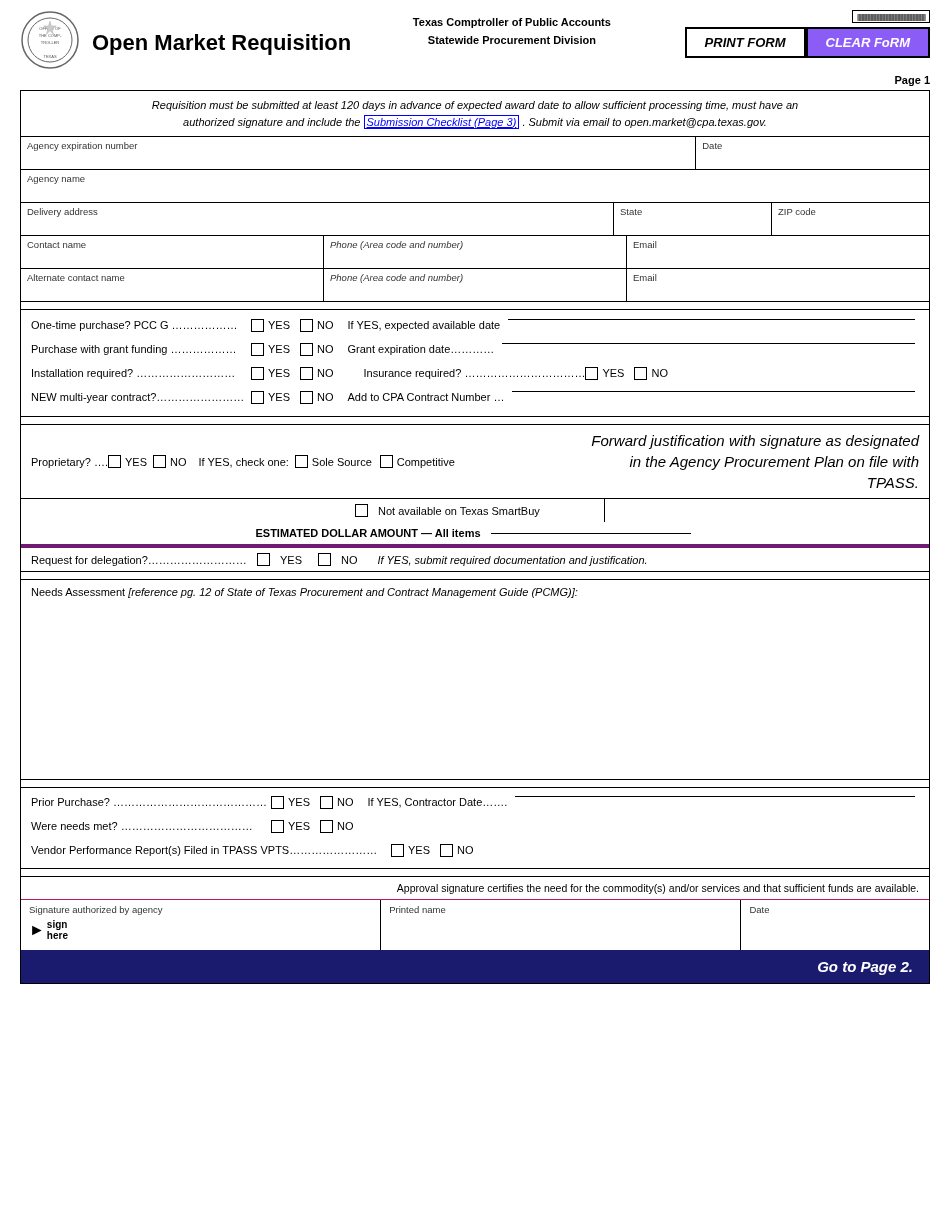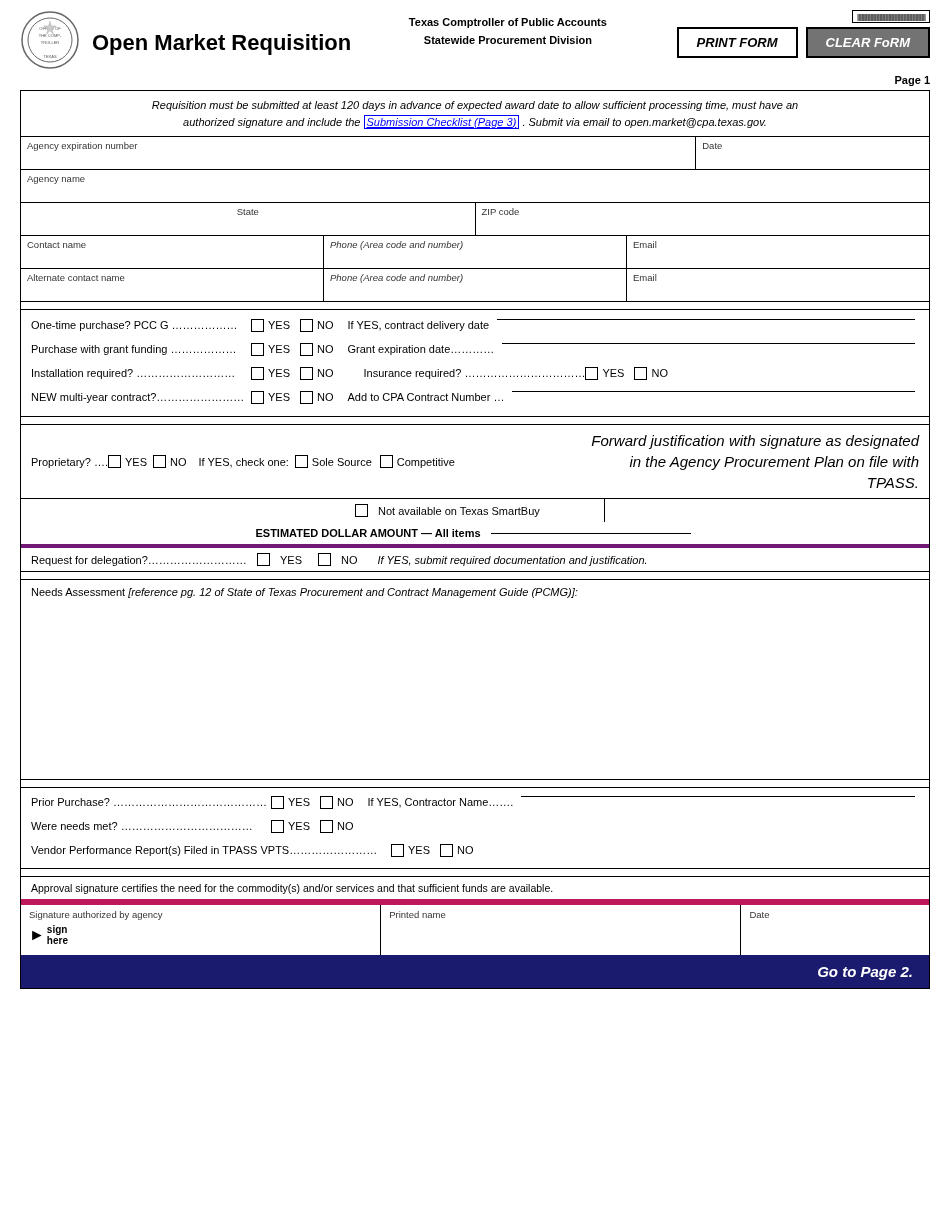--- a/index.html
+++ b/index.html
@@ -54,34 +54,34 @@
       font-size: 7px;
       letter-spacing: -1px;
       color: #000;
       border: 1px solid #000;
       padding: 2px 4px;
       line-height: 1;
       white-space: nowrap;
     }
     .btn-group {
       display: flex;
-      gap: 8px;
+      gap: 0;
       margin-left: 12px;
     }
     .btn-print {
       background: #fff;
       border: 2px solid #000;
       padding: 6px 18px;
       font-size: 13px;
       font-weight: bold;
       cursor: pointer;
       font-style: italic;
     }
     .btn-clear {
-      background: #737373;
+      background: #8b5cf6;
       color: #fff;
       border: 2px solid #000;
       padding: 6px 18px;
       font-size: 13px;
       font-weight: bold;
       cursor: pointer;
       font-style: italic;
     }
     .page-num {
       font-size: 11px;
@@ -218,23 +218,23 @@
       font-size: 11px;
       margin-bottom: 4px;
     }
     
     .bottom-cb-section {
       border-bottom: 1px solid #000;
       padding: 4px 10px;
     }
     
     .approval-notice {
-      border-bottom: 6px solid #be185d;
+      border-bottom: 1px solid #be185d;
       padding: 5px 10px;
-      text-align: left;
+      text-align: right;
       font-size: 10.5px;
     }
     .signature-row {
       display: flex;
     }
     .sig-cell {
       border-right: 1px solid #000;
       padding: 4px 8px;
       flex: 1;
       min-height: 50px;
@@ -334,21 +334,25 @@
     </div>
 
     <div class="field-row">
       <div class="field-cell">
         <div class="field-label">Agency name</div>
         <input type="text" style="border: none; outline: none; width: 100%; font-size: 11px;">
       </div>
     </div>
 
     <div class="field-row">
-      <div class="field-cell" style="flex:1;align-items:center;">
+      <div class="field-cell" style="flex:4;">
+        <div class="field-label">Delivery address</div>
+        <input type="text" style="border: none; outline: none; width: 100%; font-size: 11px;">
+      </div>
+      <div class="field-cell" style="flex:1;">
         <div class="field-label">State</div>
         <input type="text" style="border: none; outline: none; width: 100%; font-size: 11px;">
       </div>
       <div class="field-cell" style="flex:1;">
         <div class="field-label">ZIP code</div>
         <input type="text" style="border: none; outline: none; width: 100%; font-size: 11px;">
       </div>
     </div>
 
     <div class="field-row">
@@ -384,21 +388,21 @@
     <div class="spacer-section" style="border-bottom:1px solid #000;"></div>
 
     <div class="checkbox-section">
 
       <div class="checkbox-row">
         <span style="min-width:220px;">One-time purchase?  PCC G ………………</span>
         <span class="cb-box"></span>
         <span style="margin-right:10px;">YES</span>
         <span class="cb-box"></span>
         <span style="margin-right:14px;">NO</span>
-        <span style="margin-right:4px;">If YES, contract delivery date</span>
+        <span style="margin-right:4px;">If YES, expected available date</span>
         <div class="dotted-line" style="min-width:200px;"></div>
       </div>
 
       <div class="checkbox-row">
         <span style="min-width:220px;">Purchase with grant funding  ………………</span>
         <span class="cb-box"></span>
         <span style="margin-right:10px;">YES</span>
         <span class="cb-box"></span>
         <span style="margin-right:14px;">NO</span>
         <span style="margin-right:4px;">Grant expiration date…………</span>
@@ -478,21 +482,21 @@
     <div class="spacer-section" style="border-bottom:1px solid #000;"></div>
 
     <div class="bottom-cb-section">
 
       <div class="checkbox-row">
         <span style="min-width:240px;">Prior Purchase? ……………………………………</span>
         <span class="cb-box"></span>
         <span style="margin-right:10px;">YES</span>
         <span class="cb-box"></span>
         <span style="margin-right:14px;">NO</span>
-        <span style="margin-right:4px;">If YES, Contractor Name…….</span>
+        <span style="margin-right:4px;">If YES, Contractor Date…….</span>
         <div class="dotted-line" style="min-width:180px;"></div>
       </div>
 
       <div class="checkbox-row">
         <span style="min-width:240px;">Were needs met?  ………………………………</span>
         <span class="cb-box"></span>
         <span style="margin-right:10px;">YES</span>
         <span class="cb-box"></span>
         <span>NO</span>
       </div>

